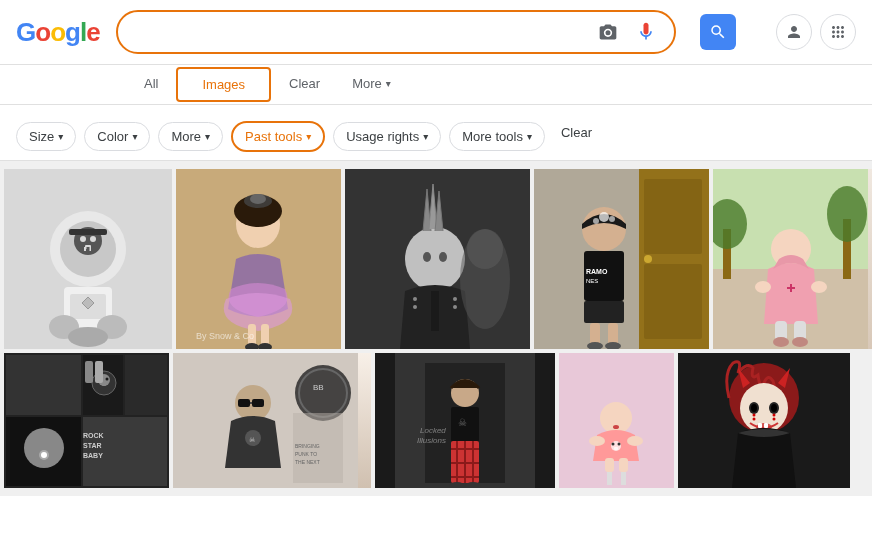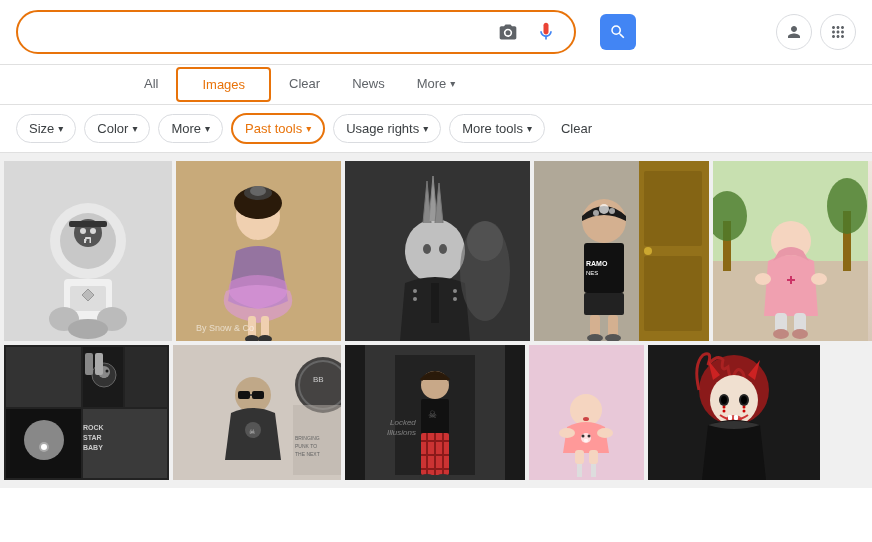--- a/index.html
+++ b/index.html
@@ -144,20 +144,21 @@
       border: 1px solid #dadce0;
       border-radius: 20px;
       background: #fff;
       font-size: 13px;
       color: #3c4043;
       cursor: pointer;
       display: flex;
       align-items: center;
       gap: 4px;
       white-space: nowrap;
+      margin-top: 8px;
     }
     .filter-btn.highlighted {
       border: 2px solid #e8730a;
       color: #e8730a;
     }
     .filter-btn-clear {
       border: none;
       background: none;
       font-size: 13px;
       color: #3c4043;
@@ -191,28 +192,31 @@
     .img-5 { width: 165px; height: 180px; background: #e8d0c0; }
 
     
     .img-1 { background: linear-gradient(to bottom, #e8e8e8 0%, #c8c8c8 100%); }
     .img-2 { background: linear-gradient(135deg, #d4c4b0 0%, #b8a880 100%); }
     .img-3 { background: linear-gradient(to bottom, #555 0%, #222 100%); }
     .img-4 { background: linear-gradient(to bottom, #c0b8a8 0%, #888070 100%); }
     .img-5 { background: linear-gradient(to bottom, #f0e8e0 0%, #d8c8b8 100%); }
 
     .img-r2-1 { width: 165px; height: 135px; background: linear-gradient(135deg, #777 0%, #333 100%); }
-    .img-r2-2 { width: 168px; height: 135px; background: linear-gradient(to bottom, #f8f0e8 0%, #d0c0b0 100%); }
+    .img-r2-2 { width: 198px; height: 135px; background: linear-gradient(to bottom, #f8f0e8 0%, #d0c0b0 100%); }
 
     .search-btn svg, .icon-btn-svg { fill: white; }
   </style>
 </head>
 <body>
 
 <div class="header">
+  <div class="logo">
+    <span class="logo-g">G</span><span class="logo-o1">o</span><span class="logo-o2">o</span><span class="logo-g2">g</span><span class="logo-l">l</span><span class="logo-e">e</span>
+  </div>
 
   <div class="search-bar">
     <input class="search-input" type="text" style="">
     <div class="search-icons">
       <div class="icon-circle" title="Search by image">
 
         <svg width="20" height="20" viewBox="0 0 24 24" fill="#5f6368">
           <path d="M9 3L7.17 5H4c-1.1 0-2 .9-2 2v12c0 1.1.9 2 2 2h16c1.1 0 2-.9 2-2V7c0-1.1-.9-2-2-2h-3.17L15 3H9zm3 15c-2.76 0-5-2.24-5-5s2.24-5 5-5 5 2.24 5 5-2.24 5-5 5z"></path>
           <circle cx="12" cy="13" r="3" fill="#5f6368"></circle>
         </svg>
@@ -246,21 +250,20 @@
         <path d="M12 16c-1.1 0-2 .9-2 2s.9 2 2 2 2-.9 2-2-.9-2-2-2zm-6 0c-1.1 0-2 .9-2 2s.9 2 2 2 2-.9 2-2-.9-2-2-2zm12 0c-1.1 0-2 .9-2 2s.9 2 2 2 2-.9 2-2-.9-2-2-2z"></path>
       </svg>
     </div>
   </div>
 </div>
 
 <div class="nav-tabs">
   <div class="nav-tab">All</div>
   <div class="nav-tab active">Images</div>
   <div class="nav-tab">Clear</div>
-  <div class="nav-tab">News</div>
   <div class="nav-tab">
     More <span style="font-size:10px;">▾</span>
   </div>
 </div>
 
 <div class="filter-bar">
   <button class="filter-btn">
     <span>Size</span>
     <span style="font-size:10px;">▾</span>
   </button>

